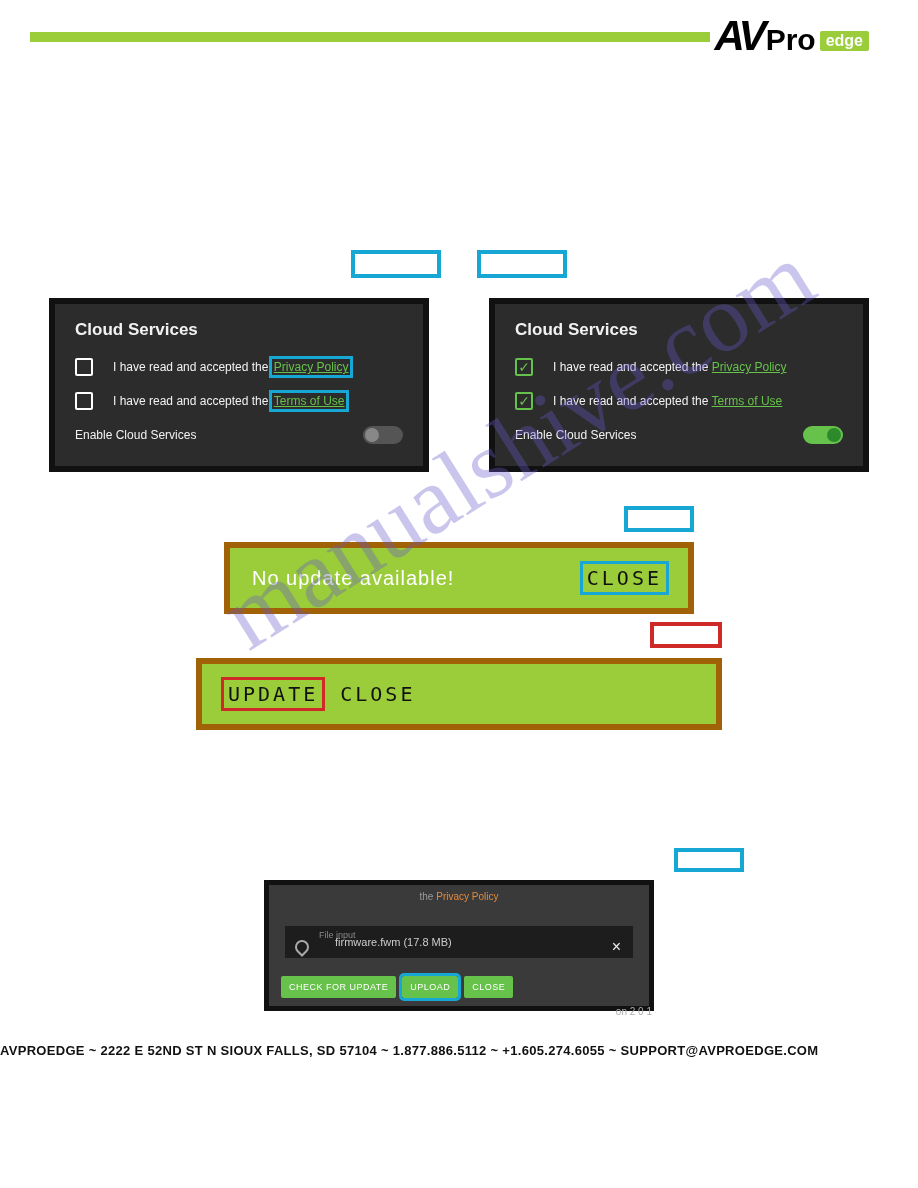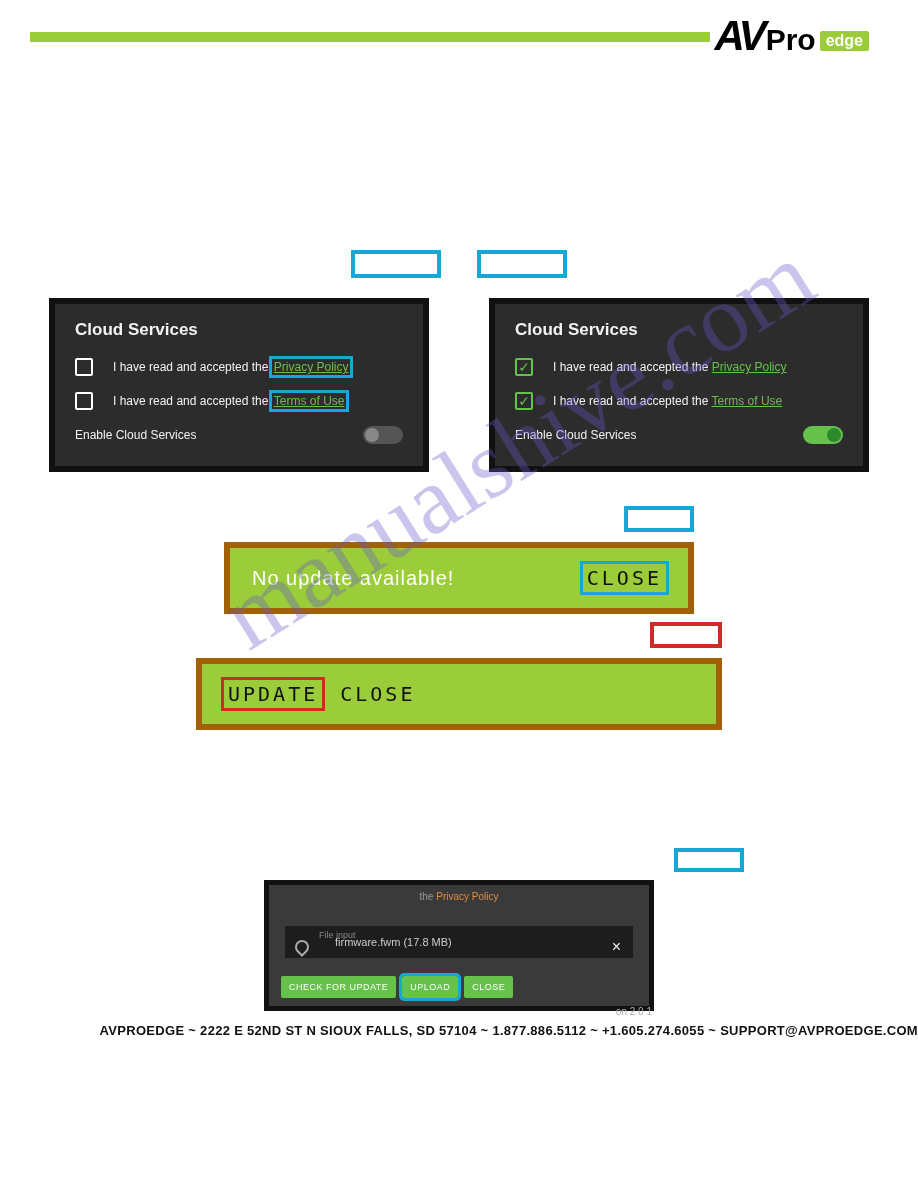--- a/index.html
+++ b/index.html
@@ -182,27 +182,26 @@
     letter-spacing:0.5px;
   }
   .fw-btns .gbtn.upload { outline:3px solid #16a7d5; }
   .fw-side-nums {
     position:absolute; right:-3px; top:120px;
     font-size:10px; color:#aaa; line-height:14px; text-align:right;
   }
 
   
   .footer {
-    text-align:right;
+    text-align:left;
     font-size:13px;
     font-weight:700;
     letter-spacing:0.3px;
-    margin-top:12px;
+    margin-top:32px;
     font-family: Arial, sans-serif;
-    padding-left: 8px;
   }
 </style>
 </head>
 <body>
 
 <div class="header">
   <div class="header-stripe"></div>
   <div class="header-logo">
     <span class="av">AV</span>
     <span class="pro">Pro</span>

